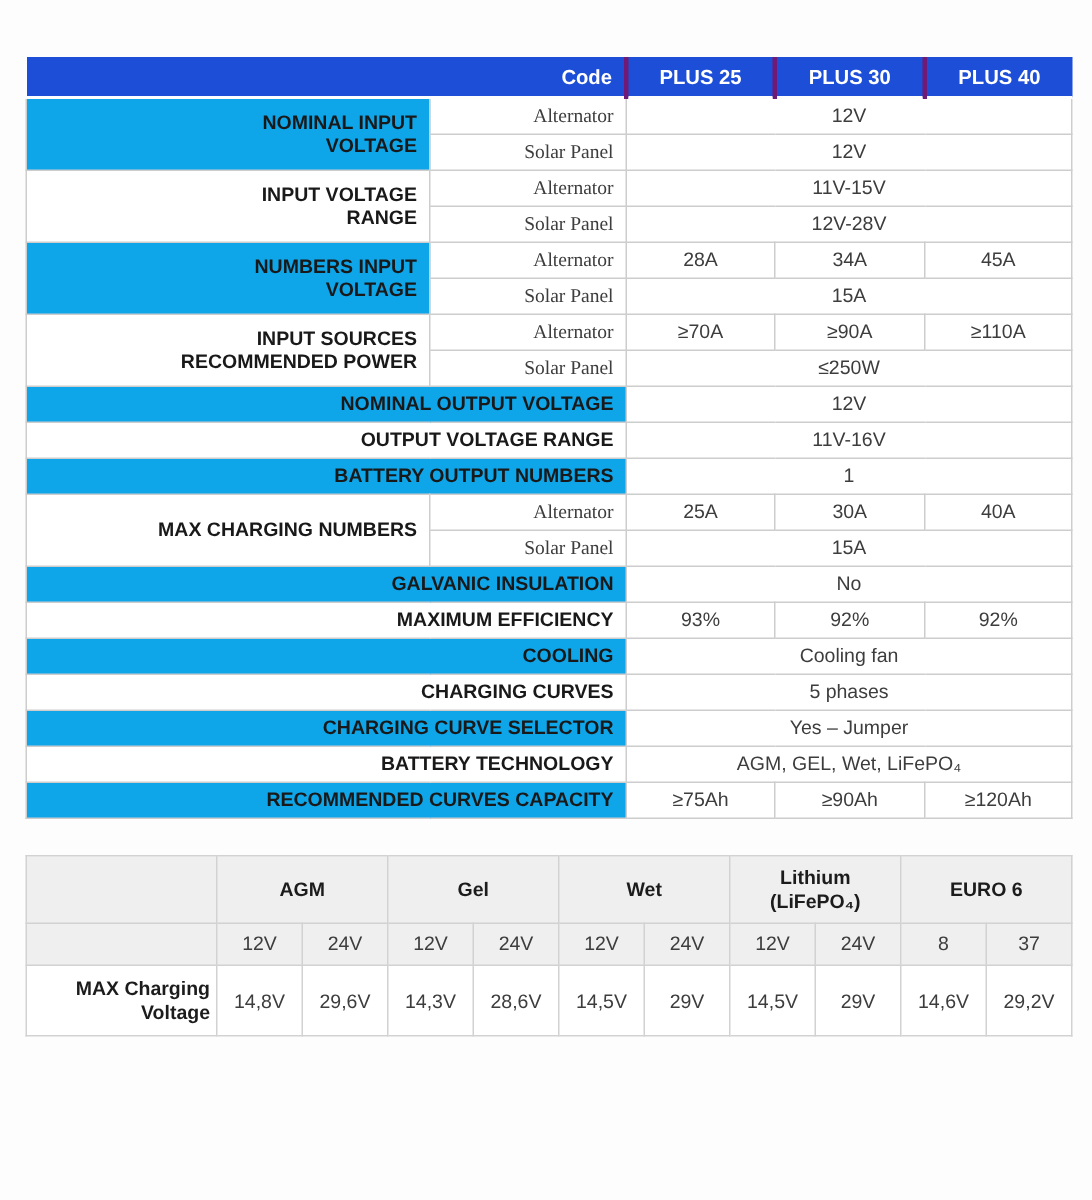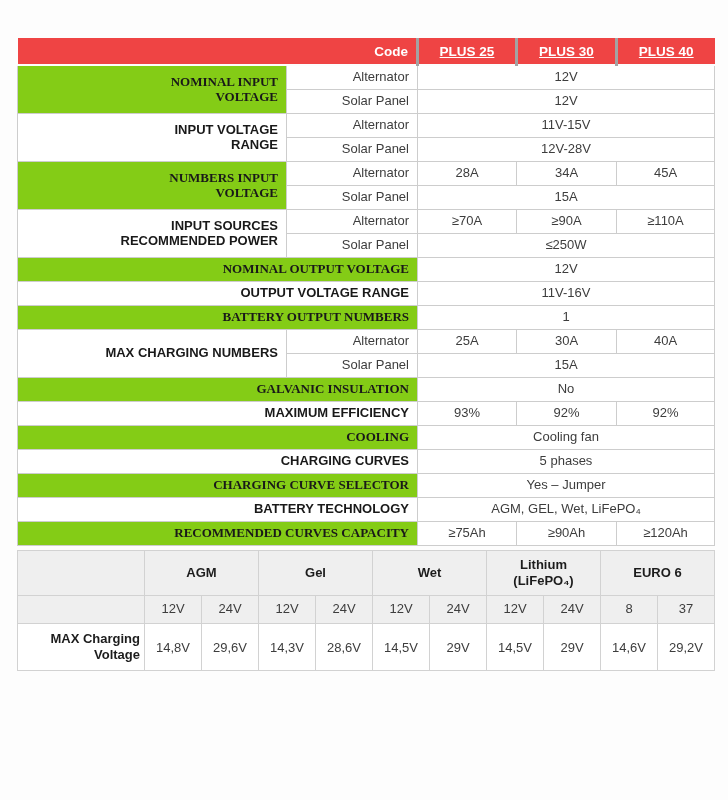--- a/index.html
+++ b/index.html
@@ -16,58 +16,58 @@
     background:#fdfdfd;
   }
 
   
   table.spec{
     border-collapse:collapse;
     table-layout:fixed;
     width:697px;
   }
   table.spec th{
-    background:#ef4444;
+    background:#1d4ed8;
     color:#ffffff;
     font-size:13.5px;
     font-weight:bold;
     height:26px;
     padding:0 8px;
     border:0 solid #fdfdfd;
     border-bottom:2px solid #fdfdfd;
     text-align:center;
   }
   table.spec th.code{ text-align:right; }
-  table.spec th + th{ border-left:3px solid #a3a3a3;text-decoration:underline; }
+  table.spec th + th{ border-left:3px solid #701a75; }
   table.spec td{
     border:1px solid #cdcdcd;
     font-size:13px;
     color:#3d3d3d;
     height:23px;
     padding:0 8px;
     line-height:1.15;
     background:#ffffff;
   }
   table.spec td.lbl{
     font-weight:bold;
     color:#191919;
     text-align:right;
     white-space:pre-line;
     font-size:13px;
   }
-  table.spec td.gray{ background:#84cc16;font-family:Liberation Serif, serif; }
-  table.spec td.sub{ text-align:right; }
+  table.spec td.gray{ background:#0ea5e9; }
+  table.spec td.sub{ text-align:right;font-family:Liberation Serif, serif; }
   table.spec td.val{ text-align:center; }
 
   
   table.volt{
     border-collapse:collapse;
     table-layout:fixed;
     width:697px;
-    margin-top:4px;
+    margin-top:24px;
   }
   table.volt td, table.volt th{
     border:1px solid #d2d2d2;
     font-size:13px;
     color:#3d3d3d;
     background:#ffffff;
     padding:0 4px;
     text-align:center;
   }
   table.volt th{

